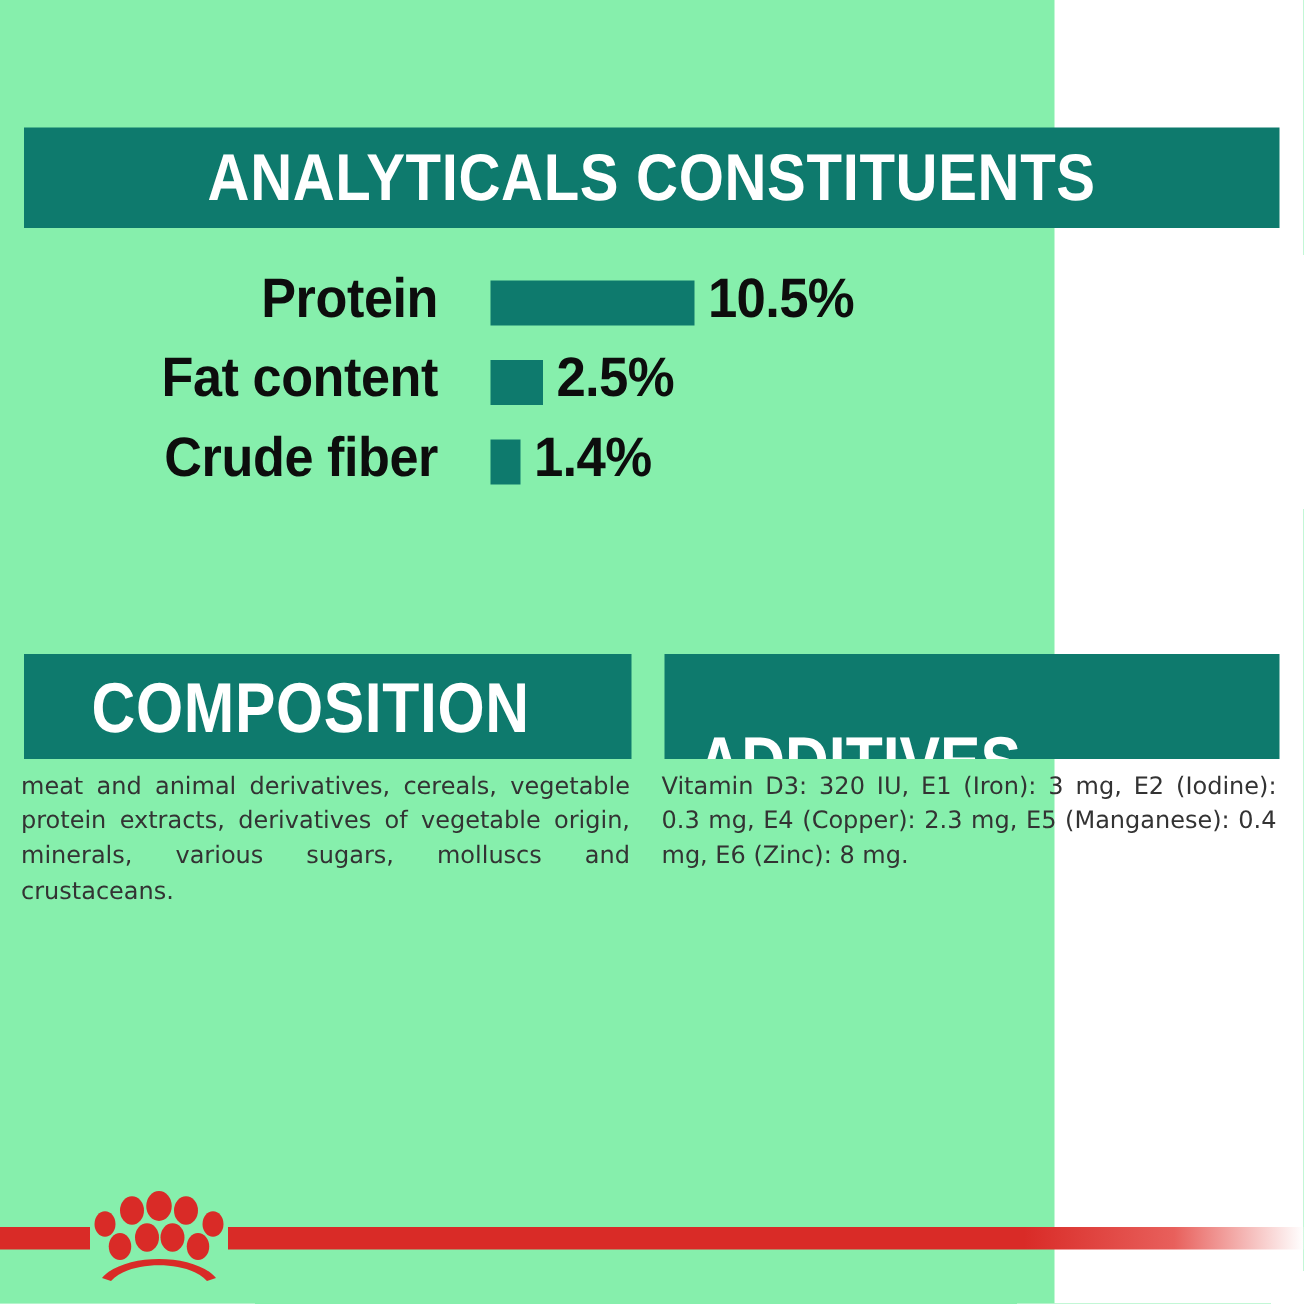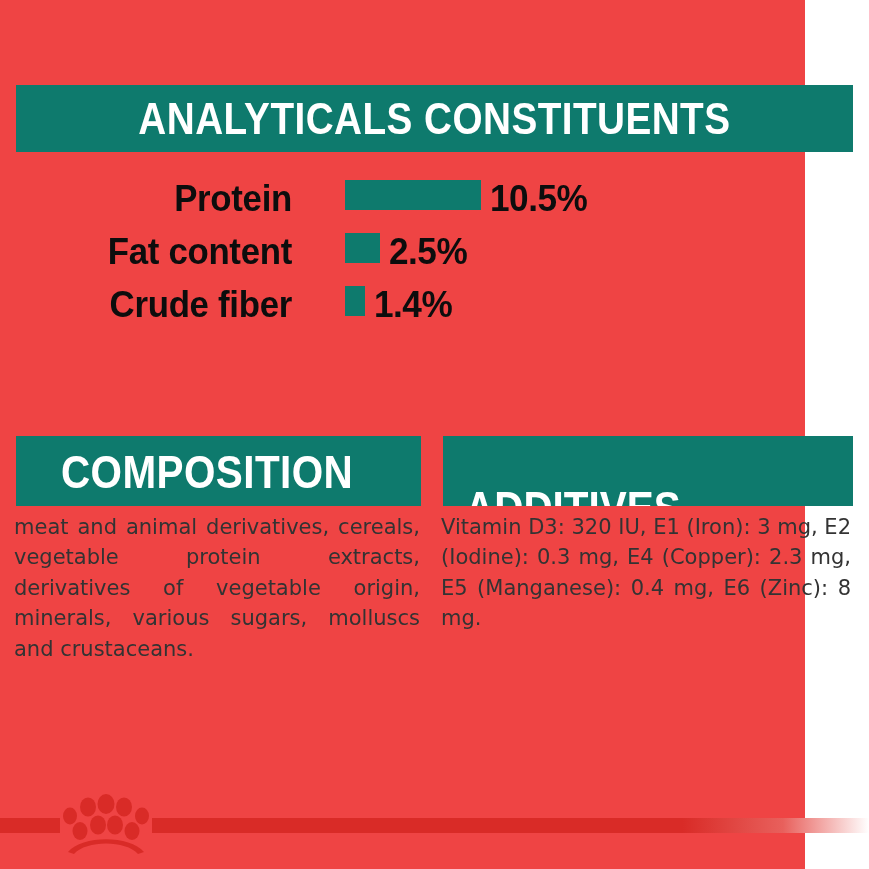--- a/index.html
+++ b/index.html
@@ -11,23 +11,23 @@
     width: 869px;
     height: 869px;
     background: #ffffff;
     font-family: "Liberation Sans", "DejaVu Sans", sans-serif;
     overflow: hidden;
     position: relative;
   }
 
   .page {
     position: relative;
-    width: 805px;
+    width: 703px;
     height: 869px;
-    background: #ef4444;
+    background: #86efac;
   }
 
   
   .banner {
     position: absolute;
     background: #0e7a6d;
     display: flex;
     align-items: center;
     overflow: hidden;
   }
@@ -76,22 +76,22 @@
     font-weight: bold;
     color: #0d0d0d;
     letter-spacing: -0.3px;
     line-height: 1;
     transform: scaleX(0.94);
     transform-origin: right center;
     white-space: nowrap;
   }
   .chart-bar-wrap {
     display: flex;
-    align-items: flex-start;
-    margin-left: 53px;
+    align-items: flex-end;
+    margin-left: 35px;
   }
   .chart-bar {
     background: #0e7a6d;
     height: 30px;
   }
   .chart-value {
     font-size: 37px;
     font-weight: bold;
     color: #0d0d0d;
     margin-left: 9px;
@@ -141,21 +141,21 @@
     transform-origin: left center;
     white-space: nowrap;
     line-height: 1;
     margin-left: 2px;
     position: relative;
     top: 48px;
   }
 
   .body-text {
     position: absolute;
-    font-size: 21px;
+    font-size: 16px;
     line-height: 1.45;
     color: #333333;
     text-align: justify;
     font-family: "DejaVu Sans", "Liberation Sans", sans-serif;
   }
   #composition-text {
     left: 14px;
     top: 512px;
     width: 406px;
   }

